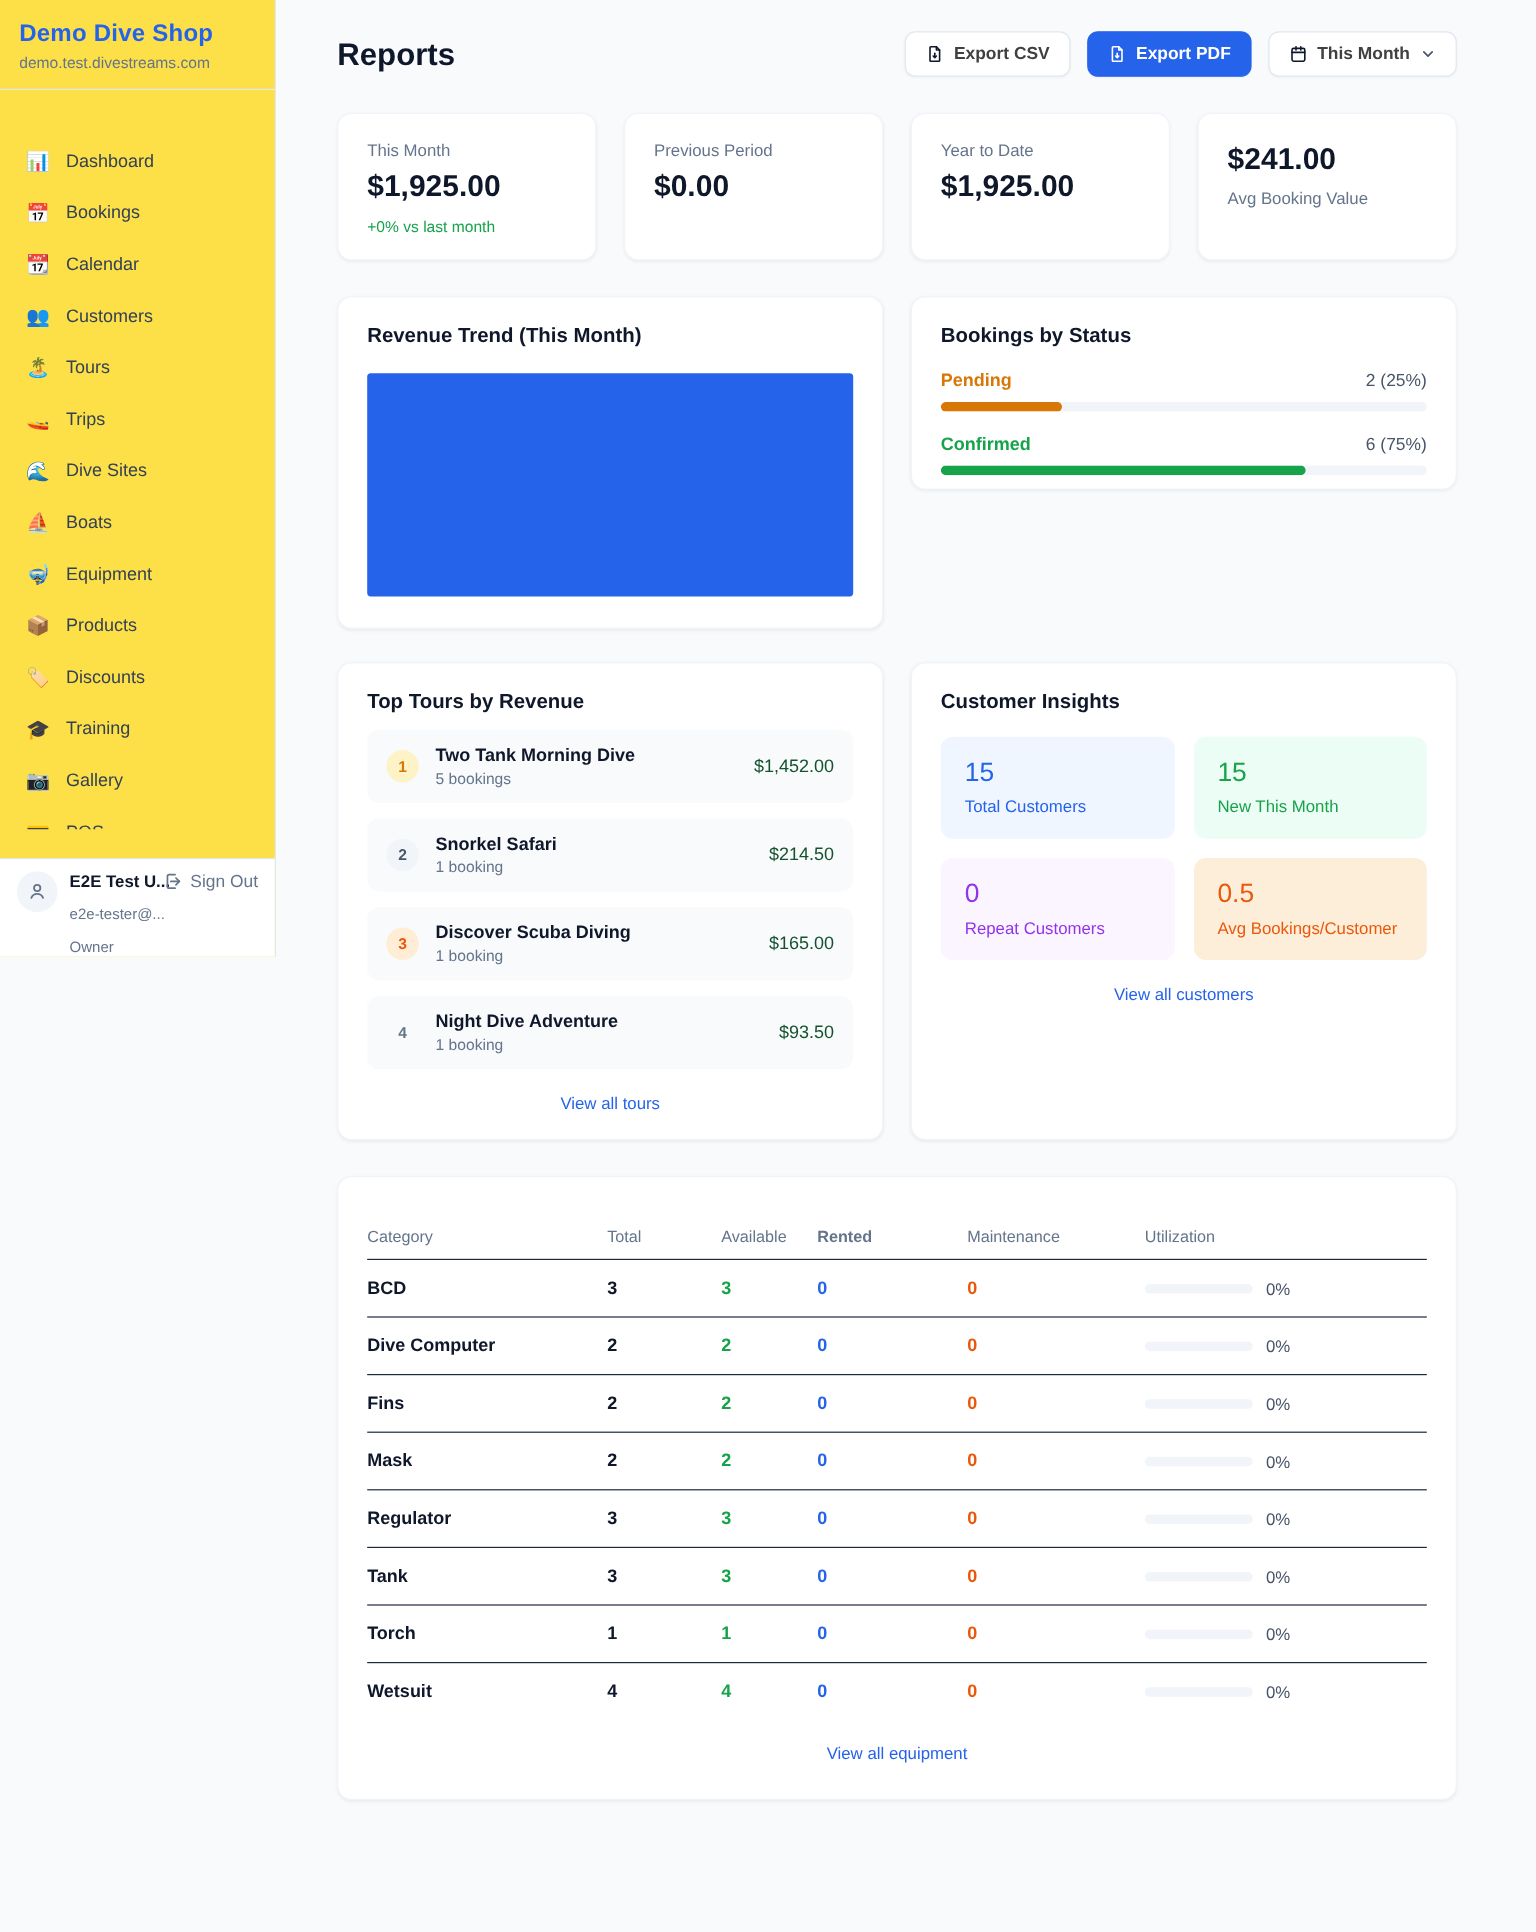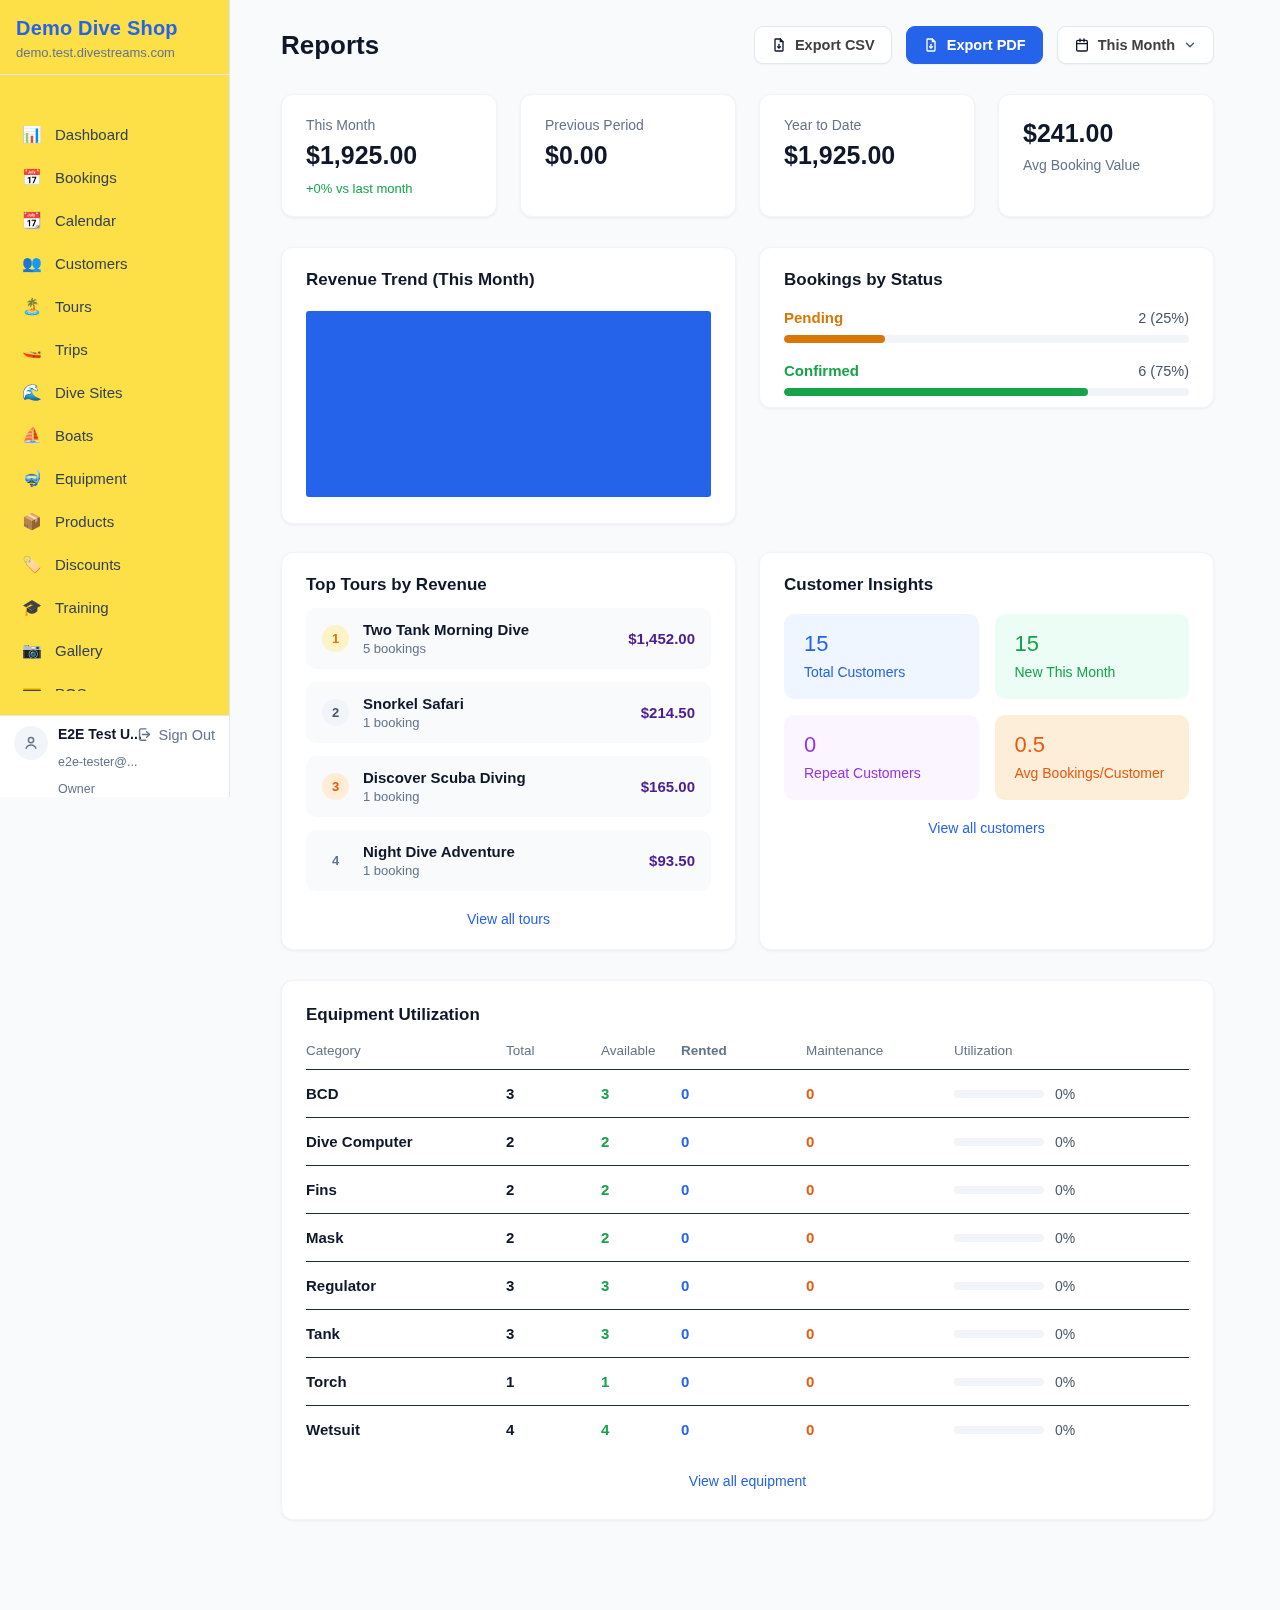--- a/index.html
+++ b/index.html
@@ -90,21 +90,21 @@
     display:flex; align-items:center; justify-content:center;
     font-size:13px; font-weight:700;
   }
   .rank-1 { background:#fef3c7; color:#d97706; }
   .rank-2 { background:#f1f5f9; color:#475569; }
   .rank-3 { background:#ffedd5; color:#ea580c; }
   .rank-4 { background:transparent; color:#64748b; }
   .tour-info { flex:1; min-width:0; }
   .tour-name { font-size:15px; font-weight:700; color:#0f172a; }
   .tour-sub { font-size:13px; color:#64748b; margin-top:3px; }
-  .tour-price { font-size:15px; font-weight:700; color:#4c1d95; }
+  .tour-price { font-size:15px; font-weight:400; color:#14532d; }
   .view-link { display:block; text-align:center; color:#2563eb; font-size:14px; margin-top:20px; cursor:pointer; text-decoration:none; }
   .insights-grid { display:grid; grid-template-columns:1fr 1fr; gap:16px; margin-top:19px; }
   .tile { border-radius:10px; padding:17px 20px 19px; }
   .tile-value { font-size:22px; font-weight:400; }
   .tile-label { font-size:14px; font-weight:500; margin-top:7px; }
   .tile-blue   { background:#eff6ff; color:#2563eb; }
   .tile-green  { background:#ecfdf5; color:#16a34a; }
   .tile-purple { background:#faf5ff; color:#9333ea; }
   .tile-orange { background:#fdeeda; color:#ea580c; }
   
@@ -356,21 +356,20 @@
         <div class="tile tile-orange">
           <div class="tile-value">0.5</div>
           <div class="tile-label">Avg Bookings/Customer</div>
         </div>
       </div>
       <a class="view-link">View all customers</a>
     </div>
   </section>
 
   <section class="card equipment-card">
-    <div class="card-title">Equipment Utilization</div>
     <div class="eq-grid eq-head">
       <div>Category</div>
       <div class="c-num" style="font-weight:400">Total</div>
       <div class="c-num" style="font-weight:400">Available</div>
       <div class="c-num" style="font-weight:700">Rented</div>
       <div class="c-num" style="font-weight:400">Maintenance</div>
       <div style="padding-left:18px">Utilization</div>
     </div>
 
     <div class="eq-grid eq-row">

